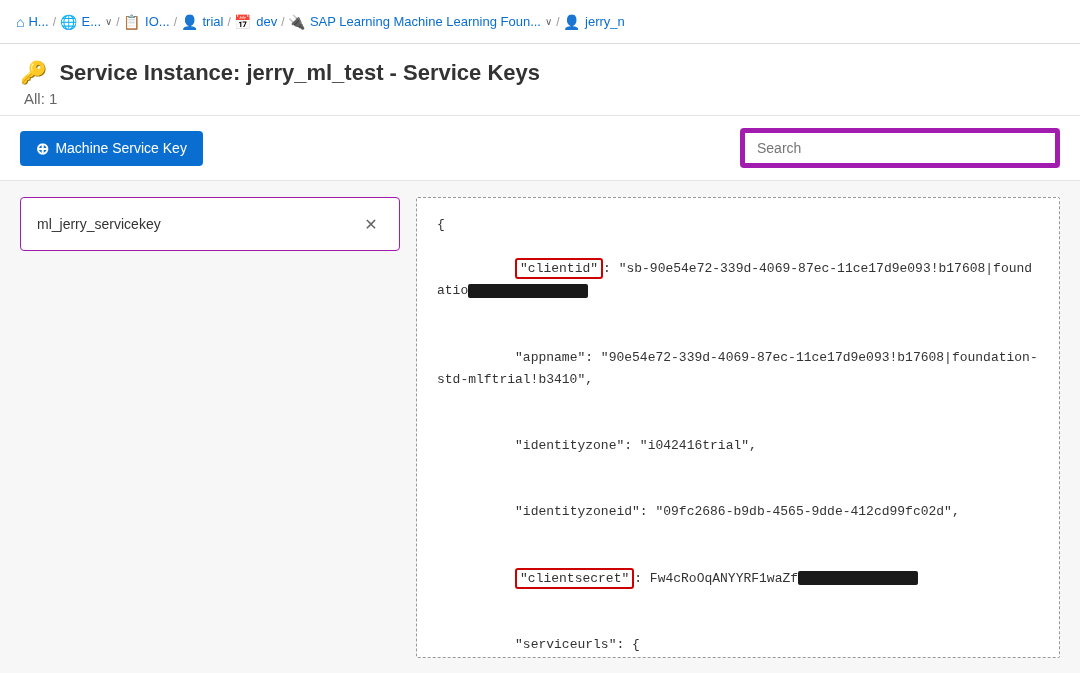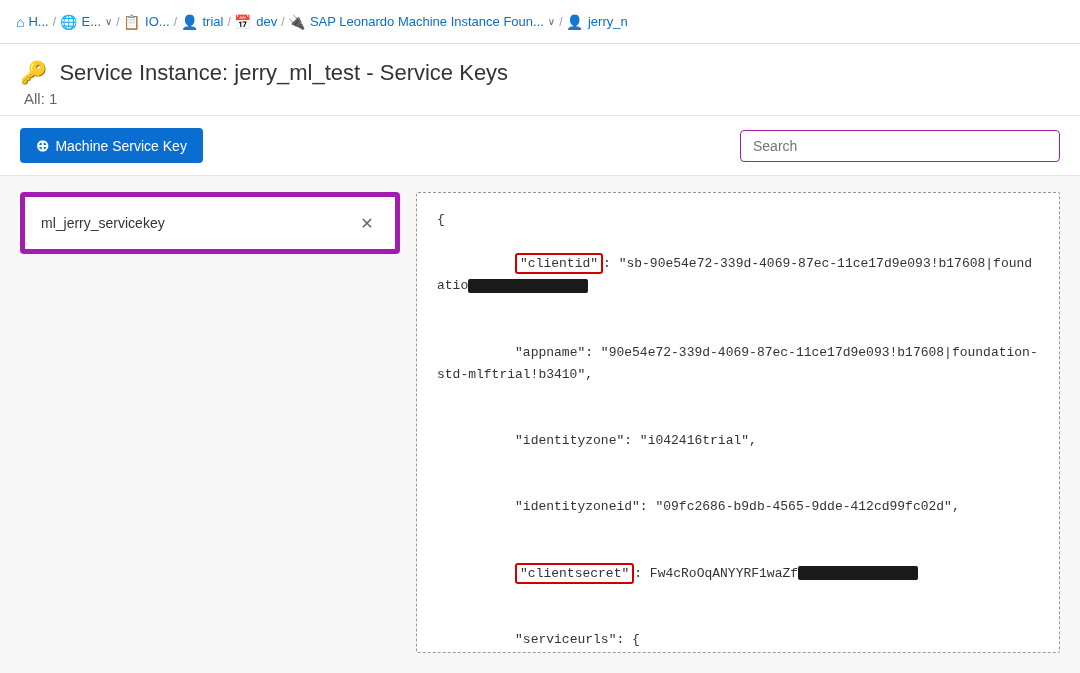--- a/index.html
+++ b/index.html
@@ -56,21 +56,21 @@
       display: flex;
       align-items: center;
       gap: 12px;
     }
     .page-icon {
       font-size: 22px;
       color: #555;
     }
     .page-title {
       font-size: 22px;
-      font-weight: 400;
+      font-weight: 700;
       color: #333;
     }
     .page-count {
       font-size: 15px;
       color: #666;
       margin-top: 4px;
       padding-left: 4px;
     }
 
     
@@ -94,21 +94,21 @@
       font-size: 14px;
       cursor: pointer;
       font-family: inherit;
     }
     .create-btn-icon {
       font-size: 16px;
       font-weight: bold;
     }
 
     .search-input {
-      border: 1px solid #a21caf;
+      border: 5px solid #a21caf;
       background: #fff;
       padding: 7px 12px;
       border-radius: 4px;
       font-size: 14px;
       width: 320px;
       color: #999;
       font-family: inherit;
     }
 
     
@@ -120,21 +120,21 @@
       overflow: hidden;
     }
 
     
     .key-list-panel {
       width: 380px;
       flex-shrink: 0;
     }
     .key-item {
       background: #fff;
-      border: 5px solid #a21caf;
+      border: 1px solid #a21caf;
       border-radius: 4px;
       padding: 14px 16px;
       display: flex;
       align-items: center;
       justify-content: space-between;
       cursor: pointer;
     }
     .key-name {
       font-size: 14px;
       color: #333;
@@ -221,21 +221,21 @@
     <span>trial</span>
   </span>
   <span class="breadcrumb-sep">/</span>
   <span class="breadcrumb-item">
     <span class="breadcrumb-icon">📅</span>
     <span>dev</span>
   </span>
   <span class="breadcrumb-sep">/</span>
   <span class="breadcrumb-item">
     <span class="breadcrumb-icon">🔌</span>
-    <span>SAP Leonardo Machine Instance Foun...</span>
+    <span>SAP Learning Machine Learning Foun...</span>
   </span>
   <span class="breadcrumb-chevron">∨</span>
   <span class="breadcrumb-sep">/</span>
   <span class="breadcrumb-item">
     <span class="breadcrumb-icon">👤</span>
     <span>jerry_n</span>
   </span>
 </div>
 
 <div class="page-header">

